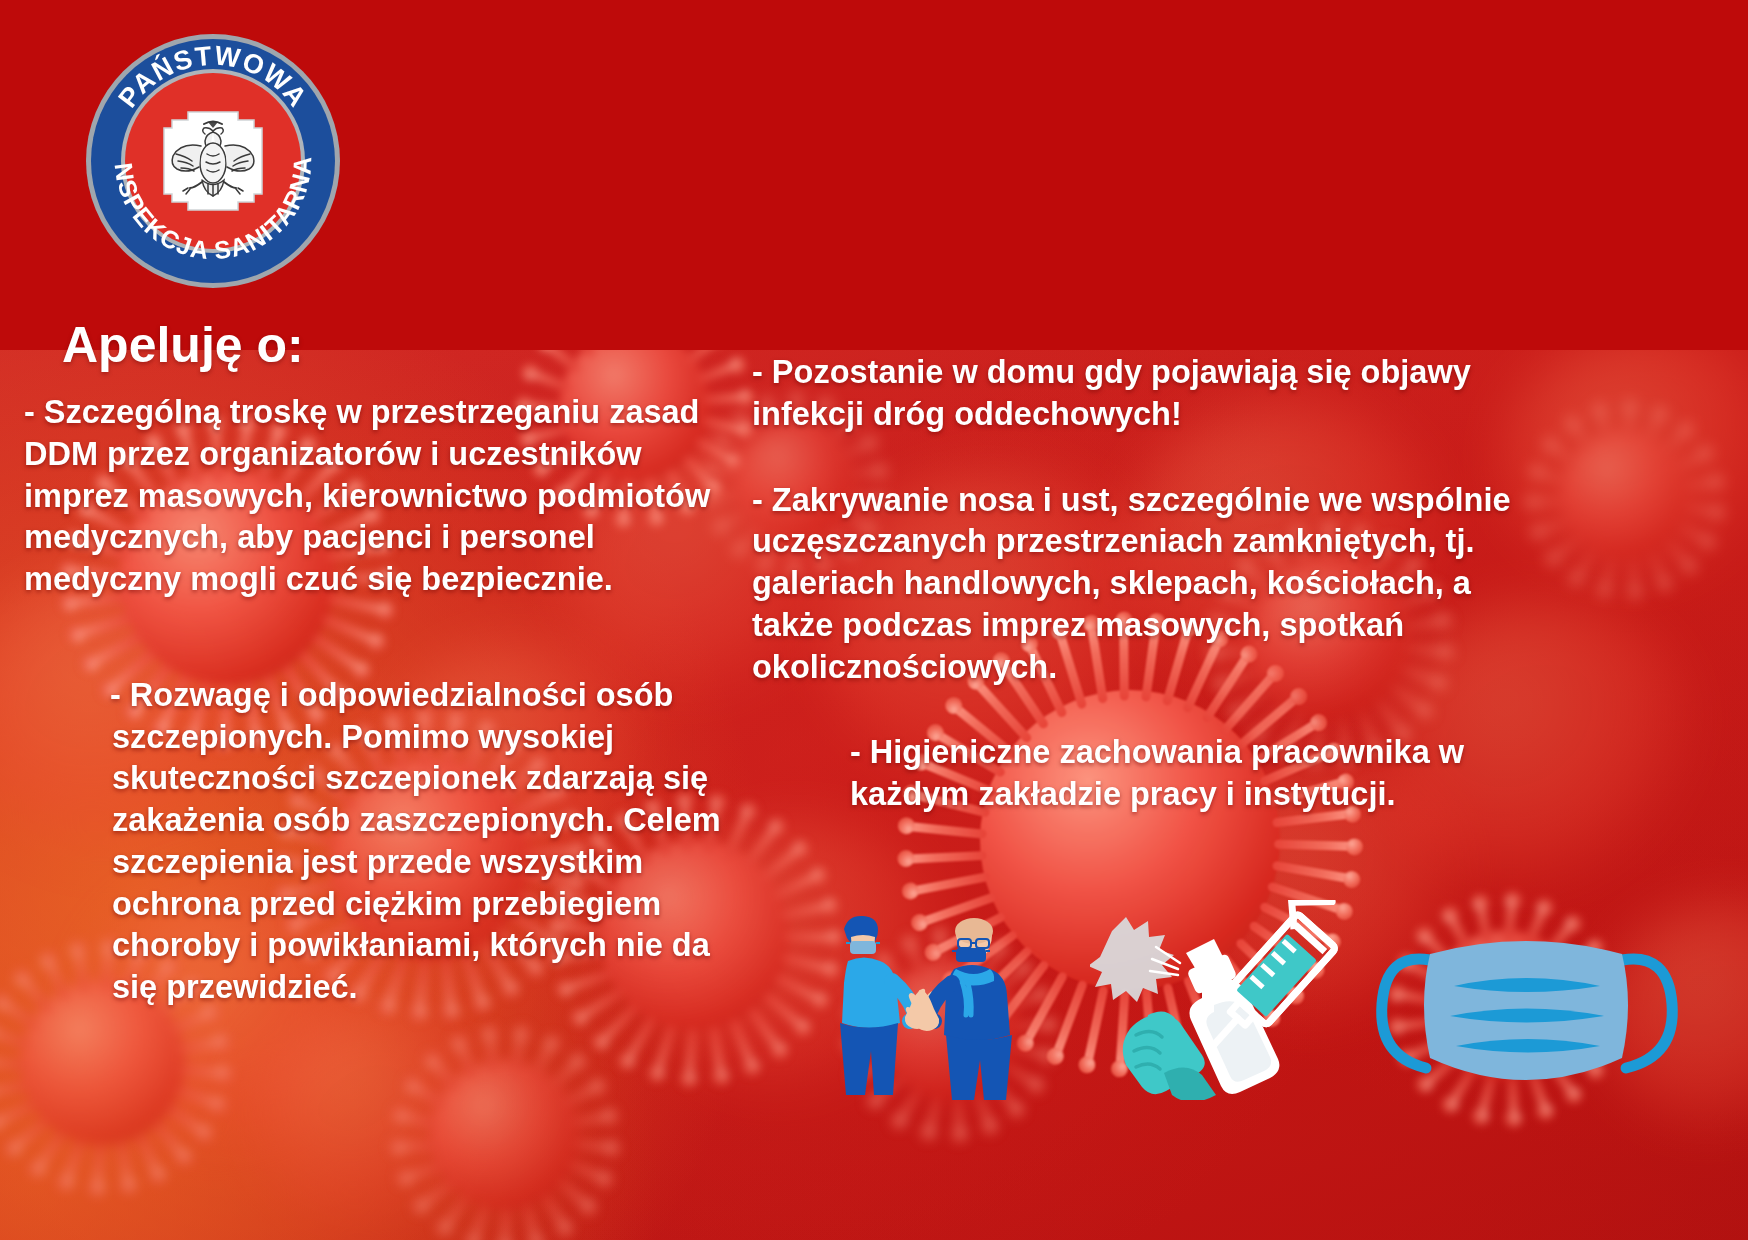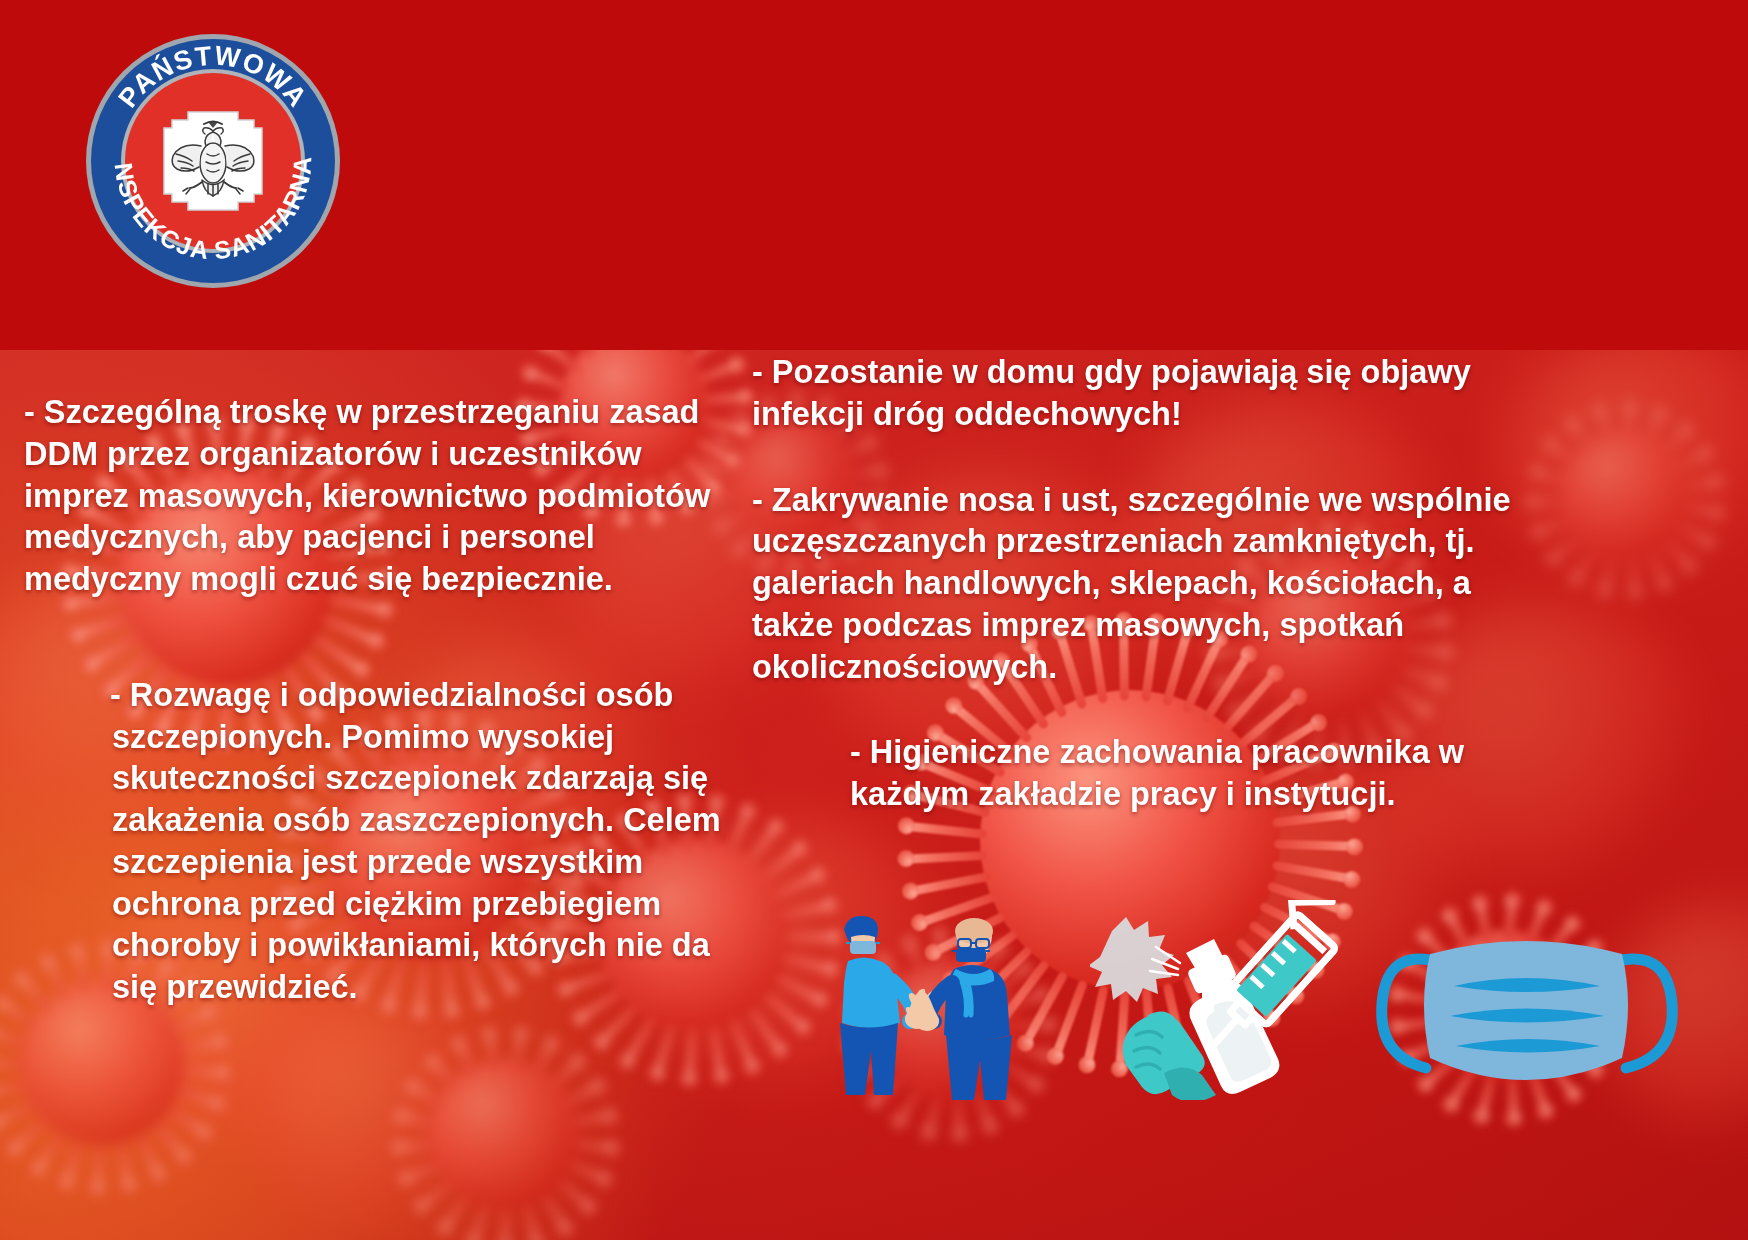--- a/index.html
+++ b/index.html
@@ -497,20 +497,21 @@
         <path d="M124 152 v10 M129 153 v11 M134 152 v10"></path>
 
         <path d="M118 150 q-8 6 -12 6 M140 150 q8 6 12 6" stroke-width="2"></path>
         <path d="M104 156 l-5 3 M106 157 l-4 5 M154 156 l5 3 M152 157 l4 5"></path>
 
         <path d="M123 122 q6 4 12 0 M122 130 q7 4 14 0 M123 138 q6 4 12 0"></path>
       </g>
     </svg>
   </div>
 
+  <div class="appeal-heading">Apeluję o:</div>
 
   <div class="col col-left">
     <p class="b1"> - Szczególną troskę w przestrzeganiu zasad DDM przez organizatorów i uczestników imprez masowych, kierownictwo podmiotów medycznych, aby pacjenci i personel medyczny mogli czuć się bezpiecznie.</p>
     <p class="b2">- Rozwagę i odpowiedzialności osób szczepionych. Pomimo wysokiej skuteczności szczepionek zdarzają się zakażenia osób zaszczepionych. Celem szczepienia jest przede wszystkim ochrona przed ciężkim przebiegiem choroby i powikłaniami, których nie da się przewidzieć.</p>
   </div>
 
   <div class="col col-right">
     <p class="r1">- Pozostanie w domu gdy pojawiają się objawy infekcji dróg oddechowych!</p>
     <p class="r2">- Zakrywanie nosa i ust, szczególnie we wspólnie uczęszczanych przestrzeniach zamkniętych, tj. galeriach handlowych, sklepach, kościołach, a także podczas imprez masowych, spotkań okolicznościowych.</p>
     <p class="r3">- Higieniczne zachowania pracownika w każdym zakładzie pracy i instytucji.</p>

